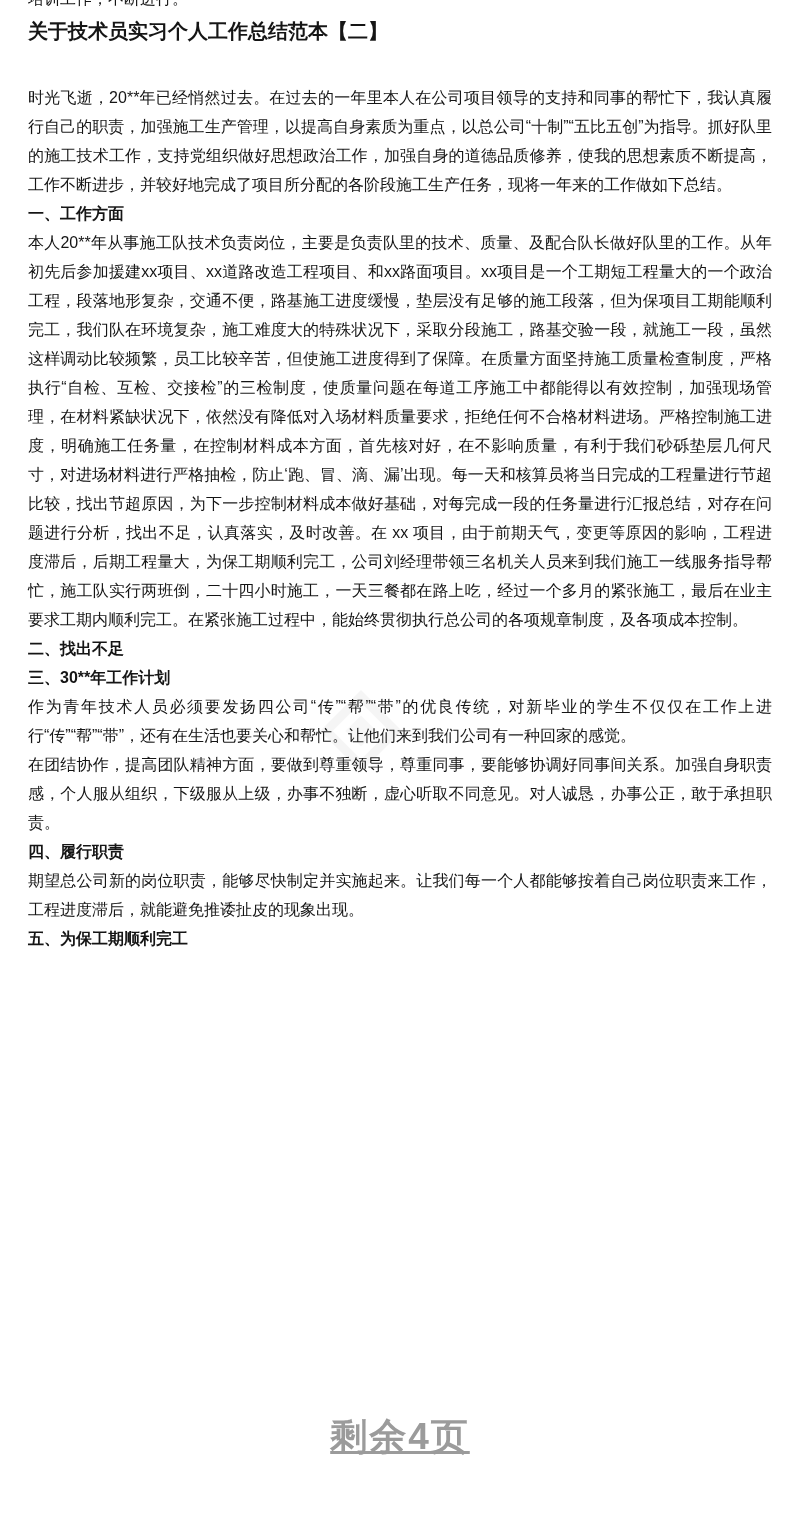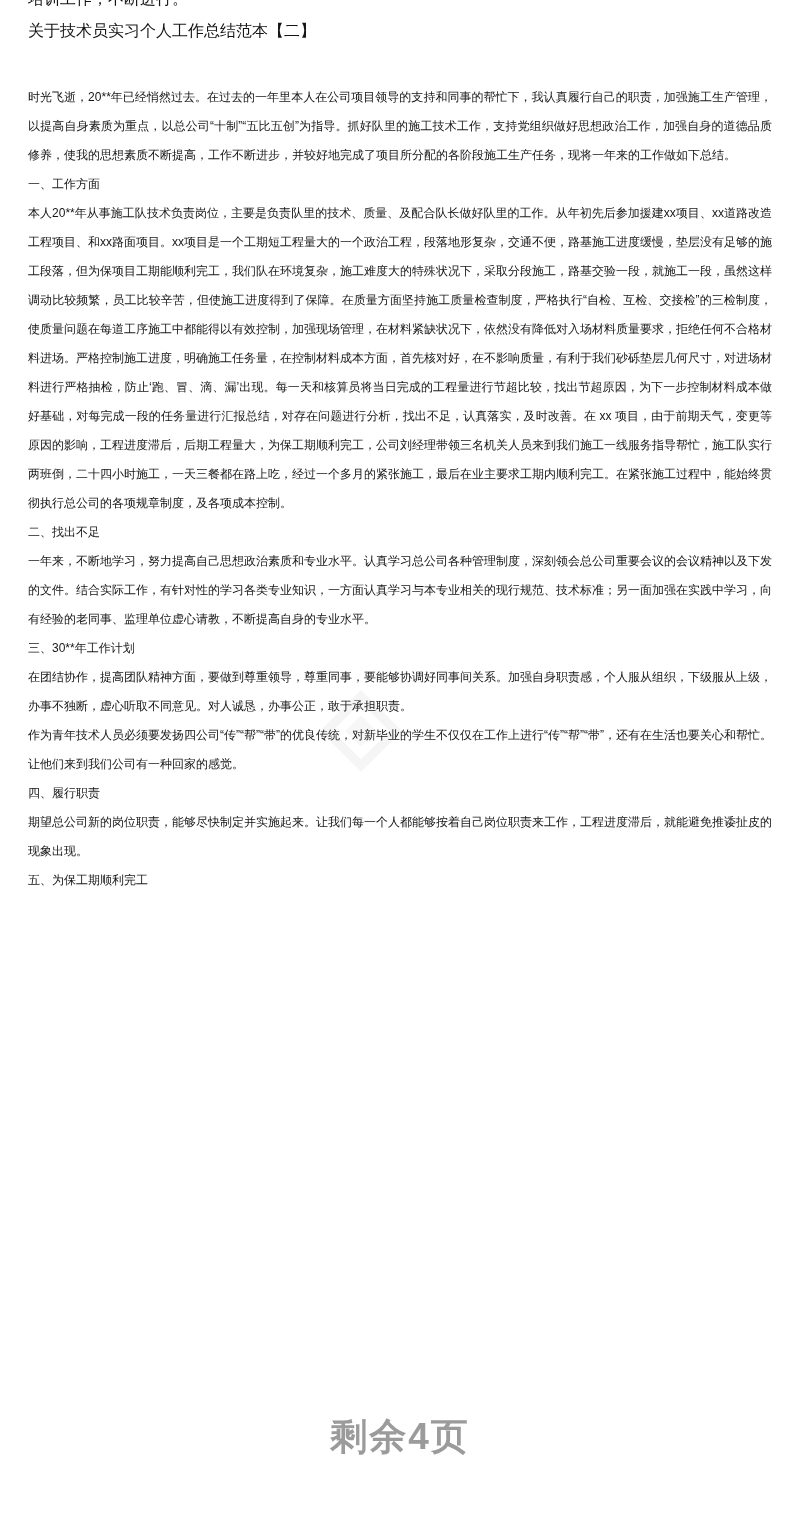--- a/index.html
+++ b/index.html
@@ -25,33 +25,33 @@
   .top-clip .clip-text {
     position: absolute;
     left: 0;
     top: -15px;
     font-size: 16px;
     line-height: 28px;
     white-space: nowrap;
   }
   .doc-title {
     margin-top: 9px;
-    font-size: 16px;
+    font-size: 20px;
     line-height: 24px;
-    font-weight: 400;
+    font-weight: 700;
   }
   .doc-body {
     margin-top: 40px;
-    font-size: 12px;
+    font-size: 16px;
     line-height: 29px;
     text-align: justify;
     text-justify: inter-ideograph;
   }
   .doc-paragraph { font-weight: 400; }
-  .doc-heading { font-weight: 400; }
+  .doc-heading { font-weight: 700; }
   
   .watermark {
     position: absolute;
     left: 332px;
     top: 702px;
     width: 58px;
     height: 58px;
     opacity: 0.05;
     transform: rotate(45deg);
     border: 9px solid #555555;
@@ -67,42 +67,42 @@
     left: 0;
     top: 1412px;
     width: 100%;
     display: flex;
     justify-content: center;
     gap: 34px;
     font-size: 37px;
     font-weight: 700;
     letter-spacing: 2px;
     color: #9b9b9b;
+    text-decoration: underline;
   }
 </style>
 </head>
 <body>
 
 <div class="page">
 
   <div class="top-clip">
     <span class="clip-text">培训工作，不断进行。</span>
   </div>
 
   <h1 class="doc-title">关于技术员实习个人工作总结范本【二】</h1>
 
   <div class="doc-body">
       <div class="doc-paragraph">时光飞逝，20**年已经悄然过去。在过去的一年里本人在公司项目领导的支持和同事的帮忙下，我认真履行自己的职责，加强施工生产管理，以提高自身素质为重点，以总公司“十制”“五比五创”为指导。抓好队里的施工技术工作，支持党组织做好思想政治工作，加强自身的道德品质修养，使我的思想素质不断提高，工作不断进步，并较好地完成了项目所分配的各阶段施工生产任务，现将一年来的工作做如下总结。</div>
       <div class="doc-heading">一、工作方面</div>
       <div class="doc-paragraph">本人20**年从事施工队技术负责岗位，主要是负责队里的技术、质量、及配合队长做好队里的工作。从年初先后参加援建xx项目、xx道路改造工程项目、和xx路面项目。xx项目是一个工期短工程量大的一个政治工程，段落地形复杂，交通不便，路基施工进度缓慢，垫层没有足够的施工段落，但为保项目工期能顺利完工，我们队在环境复杂，施工难度大的特殊状况下，采取分段施工，路基交验一段，就施工一段，虽然这样调动比较频繁，员工比较辛苦，但使施工进度得到了保障。在质量方面坚持施工质量检查制度，严格执行“自检、互检、交接检”的三检制度，使质量问题在每道工序施工中都能得以有效控制，加强现场管理，在材料紧缺状况下，依然没有降低对入场材料质量要求，拒绝任何不合格材料进场。严格控制施工进度，明确施工任务量，在控制材料成本方面，首先核对好，在不影响质量，有利于我们砂砾垫层几何尺寸，对进场材料进行严格抽检，防止‘跑、冒、滴、漏’出现。每一天和核算员将当日完成的工程量进行节超比较，找出节超原因，为下一步控制材料成本做好基础，对每完成一段的任务量进行汇报总结，对存在问题进行分析，找出不足，认真落实，及时改善。在 xx 项目，由于前期天气，变更等原因的影响，工程进度滞后，后期工程量大，为保工期顺利完工，公司刘经理带领三名机关人员来到我们施工一线服务指导帮忙，施工队实行两班倒，二十四小时施工，一天三餐都在路上吃，经过一个多月的紧张施工，最后在业主要求工期内顺利完工。在紧张施工过程中，能始终贯彻执行总公司的各项规章制度，及各项成本控制。</div>
       <div class="doc-heading">二、找出不足</div>
-      <div class="doc-paragraph">一年来，不断地学习，努力提高自己思想政治素质和专业水平。认真学习总公司各种管理制度，深刻领会总公司重要会议的会议精神以及下发的文件。结合实际工作，有针对性的学习各类专业知识，一方面认真学习与本专业相关的现行规范、技术标准；另一面加强在实践中学习，向有经验的老同事、监理单位虚心请教，不断提高自身的专业水平。</div>
       <div class="doc-heading">三、30**年工作计划</div>
+      <div class="doc-paragraph">作为青年技术人员必须要发扬四公司“传”“帮”“带”的优良传统，对新毕业的学生不仅仅在工作上进行“传”“帮”“带”，还有在生活也要关心和帮忙。让他们来到我们公司有一种回家的感觉。</div>
       <div class="doc-paragraph">在团结协作，提高团队精神方面，要做到尊重领导，尊重同事，要能够协调好同事间关系。加强自身职责感，个人服从组织，下级服从上级，办事不独断，虚心听取不同意见。对人诚恳，办事公正，敢于承担职责。</div>
-      <div class="doc-paragraph">作为青年技术人员必须要发扬四公司“传”“帮”“带”的优良传统，对新毕业的学生不仅仅在工作上进行“传”“帮”“带”，还有在生活也要关心和帮忙。让他们来到我们公司有一种回家的感觉。</div>
       <div class="doc-heading">四、履行职责</div>
       <div class="doc-paragraph">期望总公司新的岗位职责，能够尽快制定并实施起来。让我们每一个人都能够按着自己岗位职责来工作，工程进度滞后，就能避免推诿扯皮的现象出现。</div>
       <div class="doc-heading">五、为保工期顺利完工</div>
     </div>
 
 </div>
 
 <div class="watermark"></div>
 
 <div class="page-footer" style="color: rgb(155, 155, 155);">

